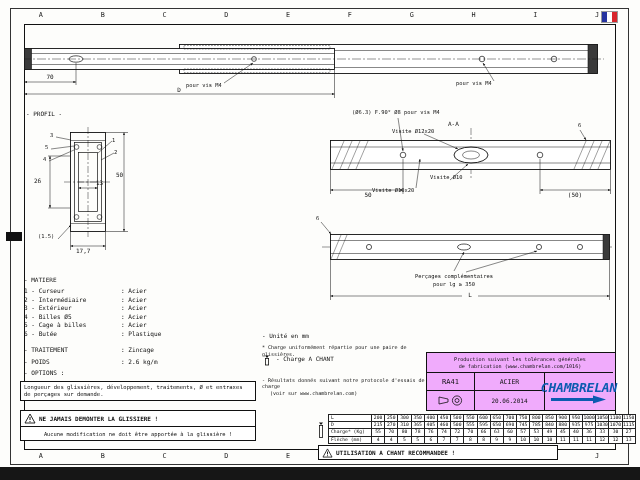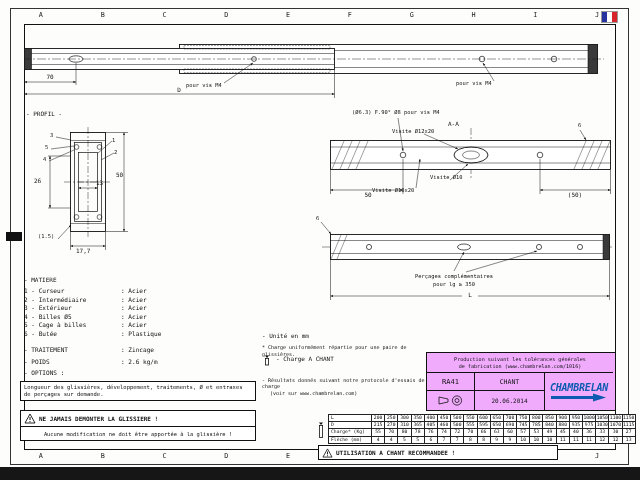--- a/index.html
+++ b/index.html
@@ -25,21 +25,21 @@
   .load-table{position:absolute;border-collapse:collapse;z-index:2;background:#fff;table-layout:fixed}
   .load-table th,.load-table td{border:0.7px solid #222;font-weight:normal;padding:0;text-align:center;font-size:4.7px;line-height:6.2px;height:6.2px;overflow:hidden;white-space:nowrap}
   .load-table th{width:40px;text-align:left;padding-left:2px}
   .load-table td{width:12.2px}
   .tb{position:absolute;left:426px;top:352px;width:188px;height:57px;border:1.2px solid #111;background:#f0abfc;z-index:2}
   .tb-cell{position:absolute;display:flex;align-items:center;justify-content:center;box-sizing:border-box}
   .flag{position:absolute;left:601px;top:11px;width:15px;height:10px;display:flex;border:0.5px solid #999;z-index:2}
   .flag div{flex:1}
   .fold-mark{position:absolute;left:6px;top:232px;width:16px;height:9px;background:#111;z-index:1}
   .bottom-strip{position:absolute;left:0;top:467px;width:640px;height:13px;background:#161616;z-index:1}
-  .brand{font-size:10px;font-weight:bold;font-style:italic;letter-spacing:-0.2px;color:#0c5bb0}
+  .brand{font-size:13px;font-weight:bold;font-style:italic;letter-spacing:-0.2px;color:#0c5bb0}
 </style>
 </head>
 <body>
 
 <div class="sheet">
 
   <div class="outer-border"></div>
   <div class="frame"></div>
   <div class="fold-mark"></div>
   <div class="bottom-strip"></div>
@@ -316,21 +316,21 @@
 
   <div class="tb">
     <div class="tb-cell" style="left:0;top:0;width:186px;height:20px;border-bottom:1px solid #111;flex-direction:column;font-size:5.1px;line-height:6.2px">
       <span>Production suivant les tolérances générales</span>
       <span>de fabrication (www.chambrelan.com/1016)</span>
     </div>
     <div class="tb-cell" style="left:0;top:20px;width:48px;height:18px;border-right:1px solid #111;border-bottom:1px solid #111;font-size:7px">
       <span>RA41</span>
     </div>
     <div class="tb-cell" style="left:48px;top:20px;width:70px;height:18px;border-right:1px solid #111;border-bottom:1px solid #111;font-size:6.5px">
-      <span>CHANT</span>
+      <span>ACIER</span>
     </div>
     <div class="tb-cell" style="left:118px;top:20px;width:68px;height:37px;flex-direction:column">
       <span class="brand">CHAMBRELAN</span>
       <svg width="56" height="9" viewBox="0 0 56 9">
         <polygon points="0,3 42,3 42,0.5 55,4.5 42,8.5 42,6 0,6" fill="#0c5bb0"></polygon>
       </svg>
     </div>
     <div class="tb-cell" style="left:0;top:38px;width:48px;height:19px;border-right:1px solid #111">
       <svg width="28" height="13" viewBox="0 0 28 13">
         <polygon points="2,3 11,5 11,8 2,10" fill="none" stroke="#111" stroke-width="0.8"></polygon>

